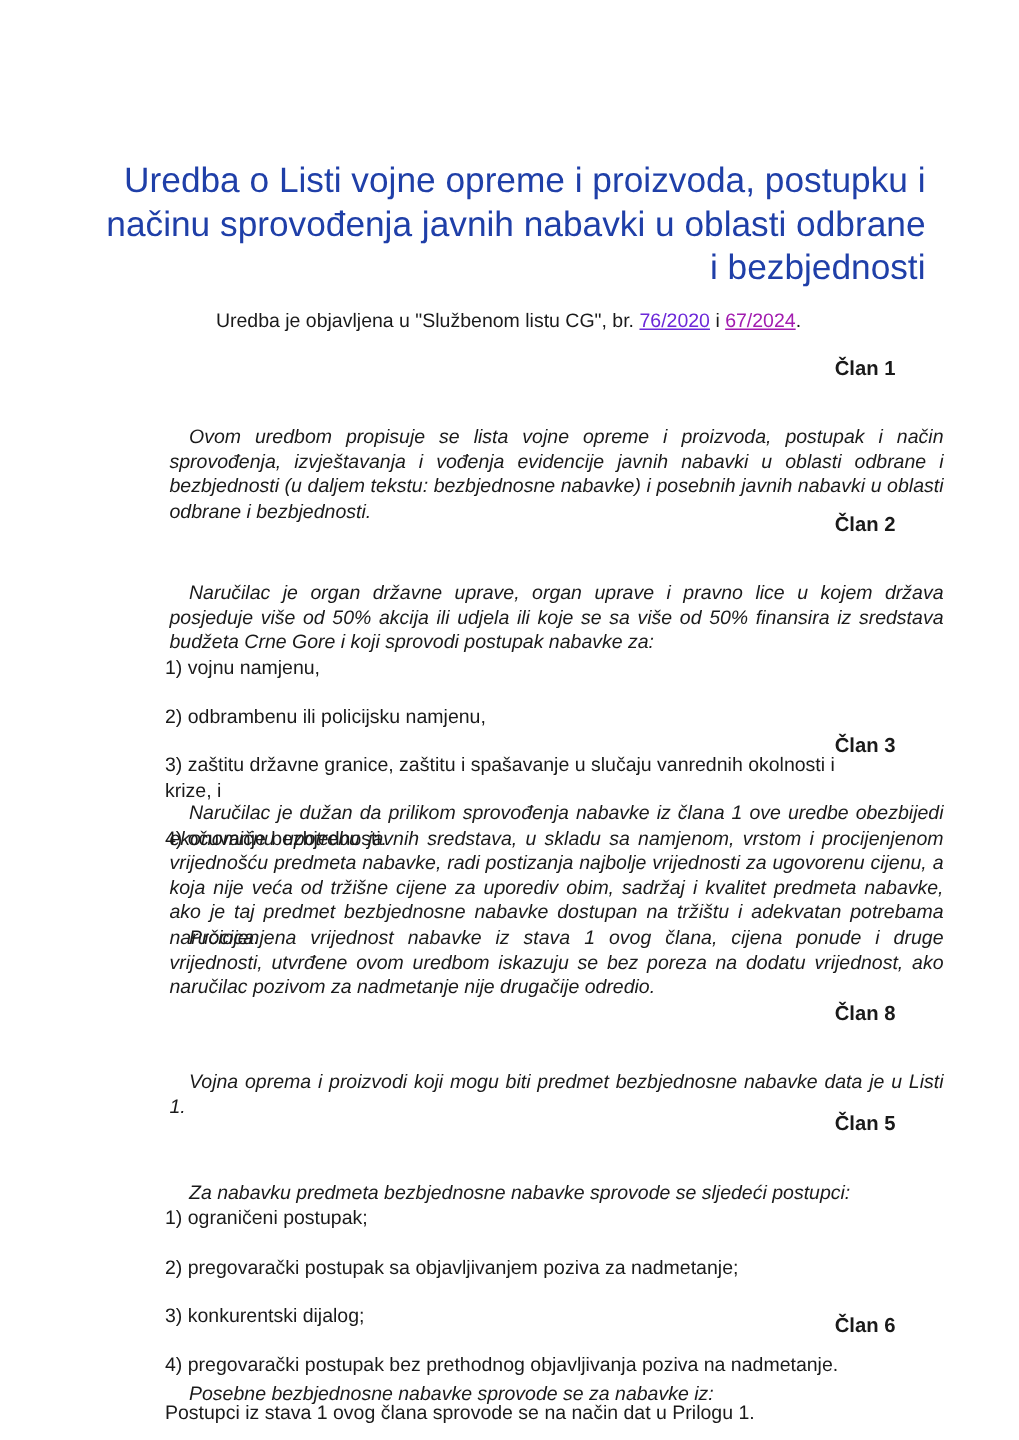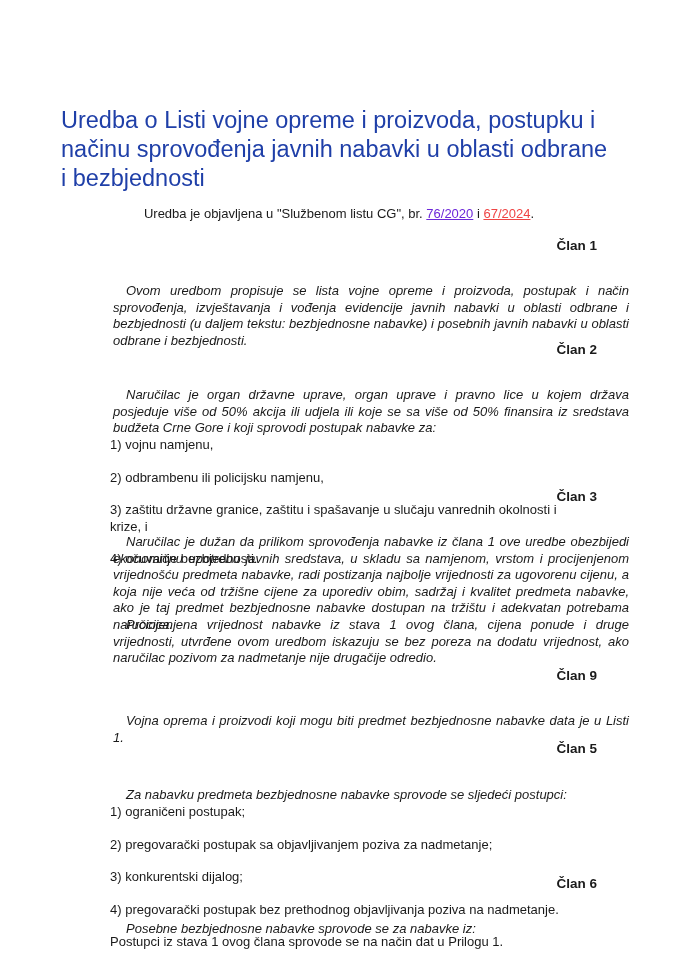--- a/index.html
+++ b/index.html
@@ -19,41 +19,41 @@
       position: absolute;
       left: 81px;
       top: 0;
       width: 516px;
     }
     .title {
       position: absolute;
       left: -20px;
       top: 106px;
       width: 556px;
-      text-align: left;
+      text-align: right;
       color: #1f3fa8;
       font-size: 23.5px;
       line-height: 29px;
       font-weight: normal;
       margin: 0;
     }
     .published {
       position: absolute;
       left: 0;
       top: 206px;
       width: 516px;
       text-align: center;
       font-size: 13px;
       line-height: 16px;
     }
     .published a {
       text-decoration: underline;
     }
     .link-red { color: #6d28d9; }
-    .link-blue { color: #ef4444; }
+    .link-blue { color: #a21caf; }
     .article-heading {
       position: absolute;
       left: 0;
       width: 516px;
       text-align: right;
       font-weight: bold;
       font-size: 13.5px;
       line-height: 16px;
       margin: 0;
     }
@@ -103,21 +103,21 @@
     <li>1) vojnu namjenu,</li>
     <li>2) odbrambenu ili policijsku namjenu,</li>
     <li>3) zaštitu državne granice, zaštitu i spašavanje u slučaju vanrednih okolnosti i krize, i</li>
     <li>4) očuvanje bezbjednosti.</li>
   </ul>
 
   <h2 class="article-heading" style="top:489px">Član 3</h2>
   <p class="para justify" style="top:518px">Naručilac je dužan da prilikom sprovođenja nabavke iz člana 1 ove uredbe obezbijedi ekonomičnu upotrebu javnih sredstava, u skladu sa namjenom, vrstom i procijenjenom vrijednošću predmeta nabavke, radi postizanja najbolje vrijednosti za ugovorenu cijenu, a koja nije veća od tržišne cijene za uporediv obim, sadržaj i kvalitet predmeta nabavke, ako je taj predmet bezbjednosne nabavke dostupan na tržištu i adekvatan potrebama naručioca.</p>
   <p class="para justify" style="top:601px">Procijenjena vrijednost nabavke iz stava 1 ovog člana, cijena ponude i druge vrijednosti, utvrđene ovom uredbom iskazuju se bez poreza na dodatu vrijednost, ako naručilac pozivom za nadmetanje nije drugačije odredio.</p>
 
-  <h2 class="article-heading" style="top:668px">Član 9</h2>
+  <h2 class="article-heading" style="top:668px">Član 8</h2>
   <p class="para justify" style="top:697px">Vojna oprema i proizvodi koji mogu biti predmet bezbjednosne nabavke data je u Listi 1.</p>
 
   <h2 class="article-heading" style="top:741px">Član 5</h2>
   <p class="para" style="top:771px; text-indent:13px">Za nabavku predmeta bezbjednosne nabavke sprovode se sljedeći postupci:</p>
   <ul class="list indented" style="top:788px">
     <li>1) ograničeni postupak;</li>
     <li>2) pregovarački postupak sa objavljivanjem poziva za nadmetanje;</li>
     <li>3) konkurentski dijalog;</li>
     <li>4) pregovarački postupak bez prethodnog objavljivanja poziva na nadmetanje.</li>
     <li>Postupci iz stava 1 ovog člana sprovode se na način dat u Prilogu 1.</li>

